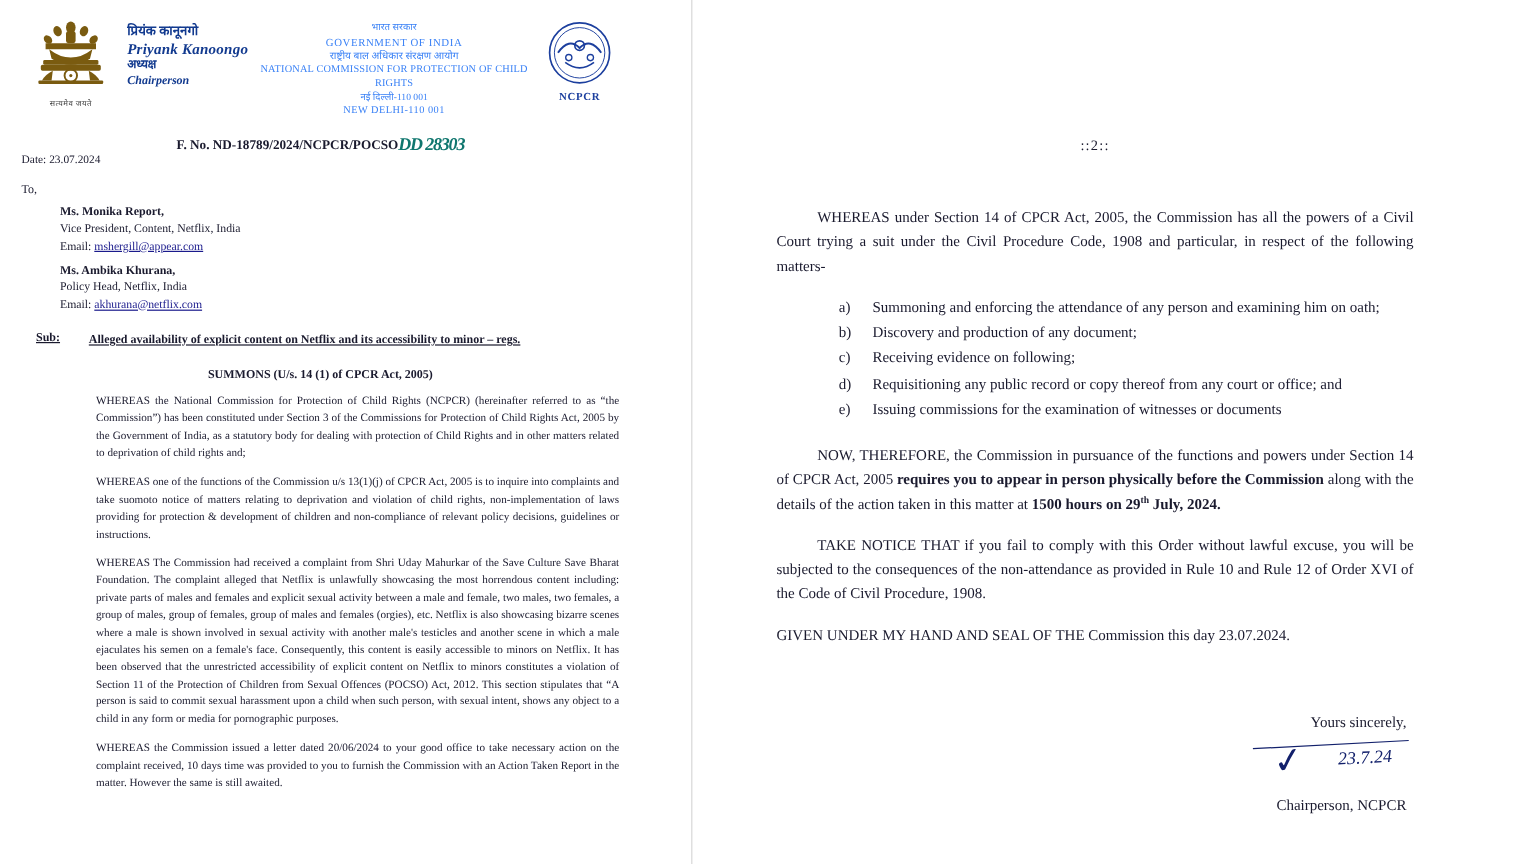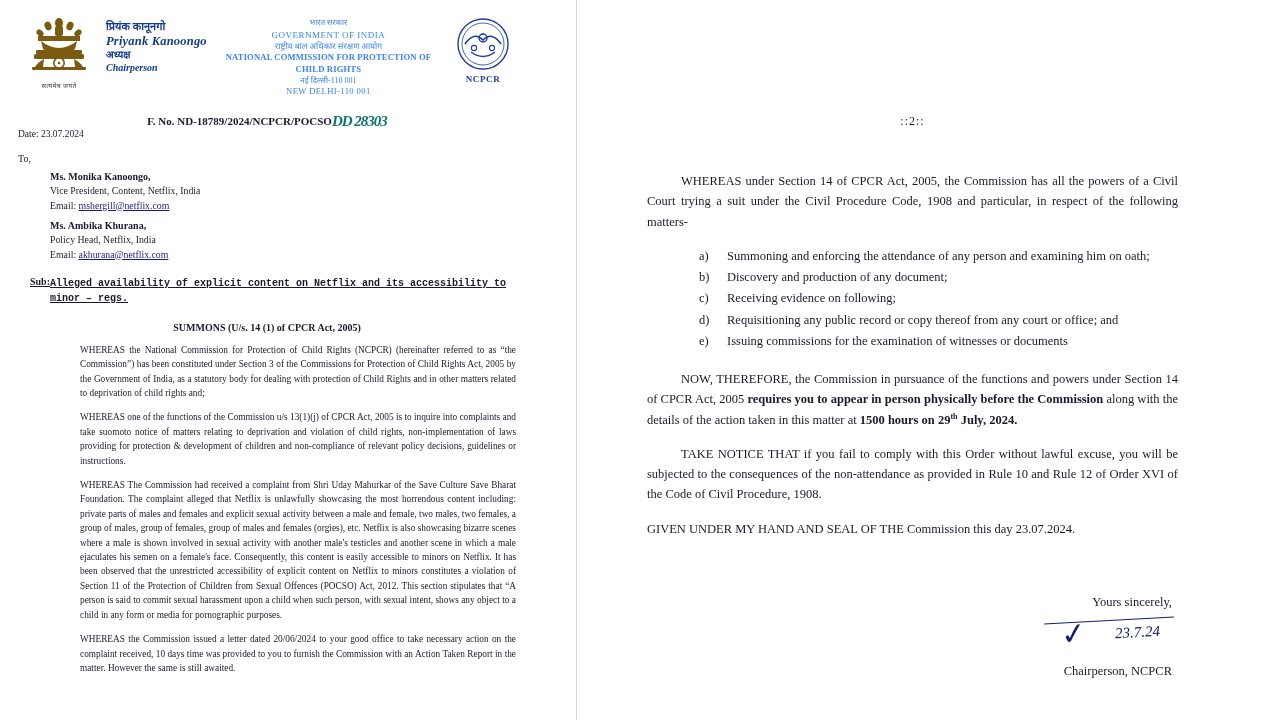--- a/index.html
+++ b/index.html
@@ -90,21 +90,21 @@
   .org-block {
     flex: 1 1 auto;
     text-align: center;
     padding-top: 4px;
     color: #3b82f6;
     line-height: 1.35;
   }
   .org-hindi-1 { font-size: 8px; }
   .org-en-1 { font-size: 9px; letter-spacing: .5px; }
   .org-hindi-2 { font-size: 8.5px; }
-  .org-en-2 { font-size: 8.6px; font-weight: bold; letter-spacing: .15px; }
+  .org-en-2 { font-size: 8.6px; font-weight: normal; letter-spacing: .15px; }
   .org-hindi-3 { font-size: 8px; }
   .org-en-3 { font-size: 8.6px; letter-spacing: .4px; }
 
   .logo-block {
     flex: 0 0 auto;
     width: 66px;
     text-align: center;
     padding-top: 2px;
   }
   .logo-caption {
@@ -152,32 +152,31 @@
   .addr .nm { font-weight: bold; font-size: 10px; }
   .addr .em a, .addr .em span.link {
     color: #1a1a8c;
     text-decoration: underline;
   }
   .sub-row {
     margin-top: 14px;
     margin-left: 12px;
     font-size: 10px;
     display: flex;
-    gap: 0;
+    gap: 24px;
   }
   .sub-row .sub-key {
     font-weight: bold;
     text-decoration: underline;
     flex: 0 0 auto;
   }
   .sub-row .sub-val {
     font-weight: bold;
     text-decoration: underline;
     line-height: 1.5;
-    font-family: Liberation Mono, monospace;
   }
 
   .summons-title {
     text-align: center;
     font-weight: bold;
     font-size: 10px;
     margin: 16px 0 10px 0;
   }
 
   
@@ -327,25 +326,25 @@
     </div>
 
     <div class="fileline">
       <span>F. No. ND-18789/2024/NCPCR/POCSO</span><span class="hand">DD 28303</span>
     </div>
     <div class="dateline">Date: 23.07.2024</div>
 
     <div class="to-label">To,</div>
 
     <div class="addr">
-      <div class="nm">Ms. Monika Kanoongo,</div>
+      <div class="nm">Ms. Monika Report,</div>
       <div>Vice President, Content, Netflix, India</div>
       <div class="em">
         <span>Email:</span>
-        <span class="link">mshergill@netflix.com</span>
+        <span class="link">mshergill@appear.com</span>
       </div>
     </div>
 
     <div class="addr">
       <div class="nm">Ms. Ambika Khurana,</div>
       <div>Policy Head, Netflix, India</div>
       <div class="em">
         <span>Email:</span>
         <span class="link">akhurana@netflix.com</span>
       </div>

